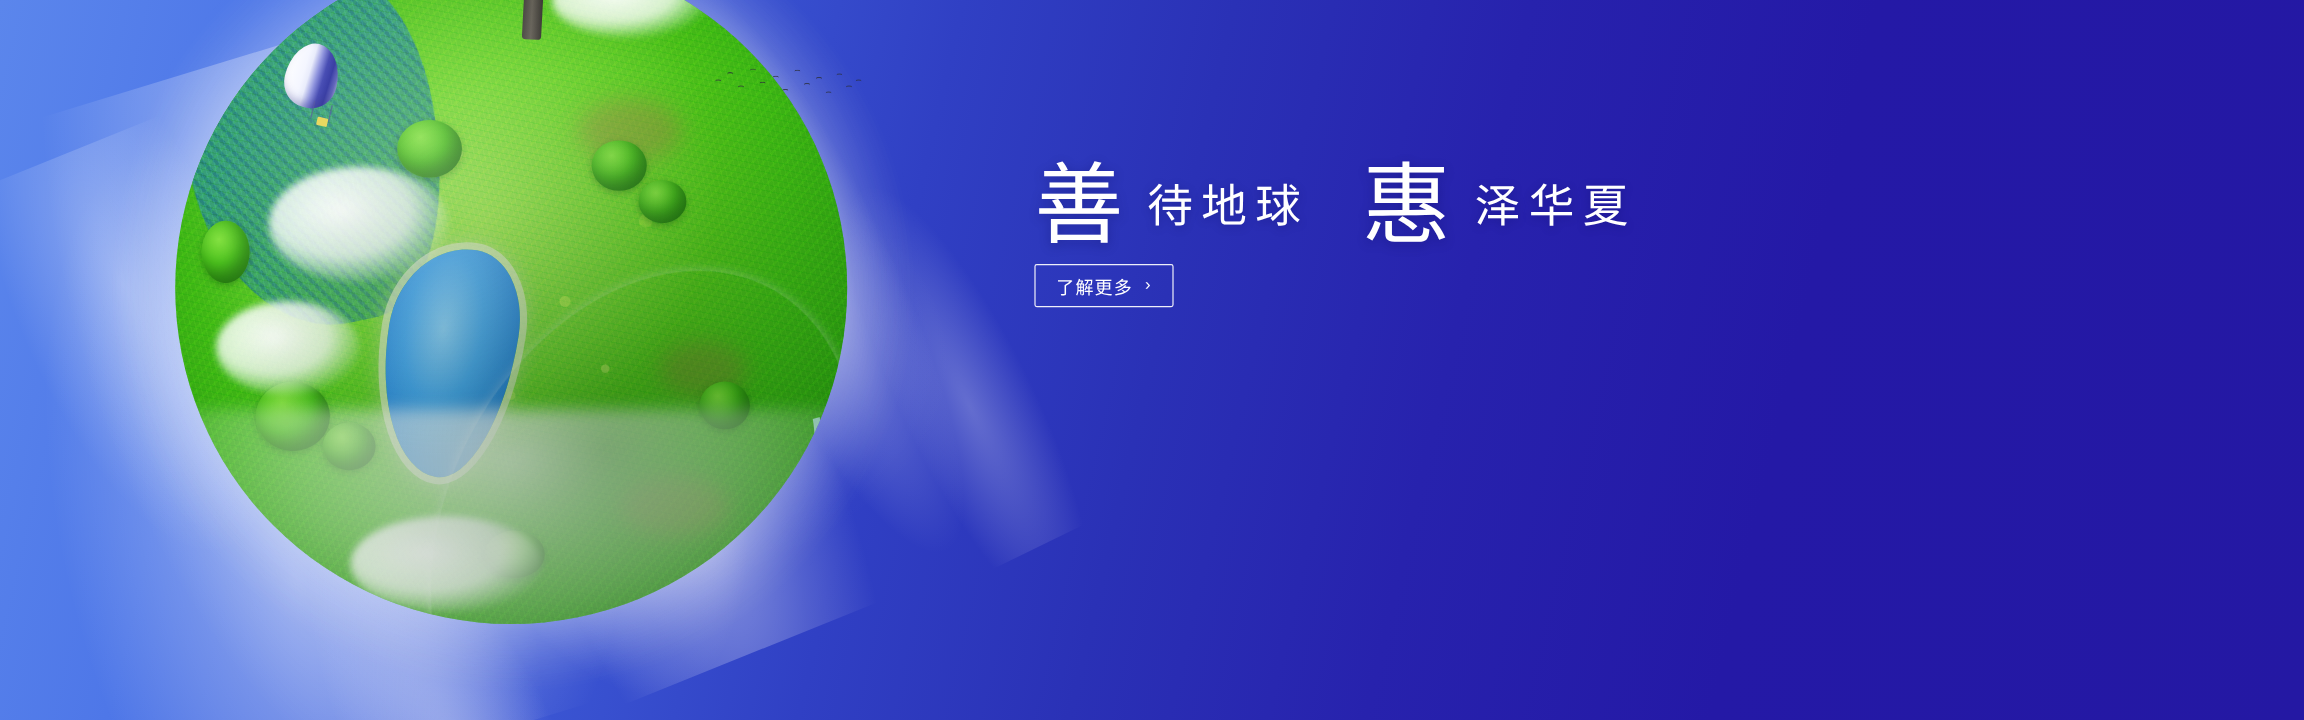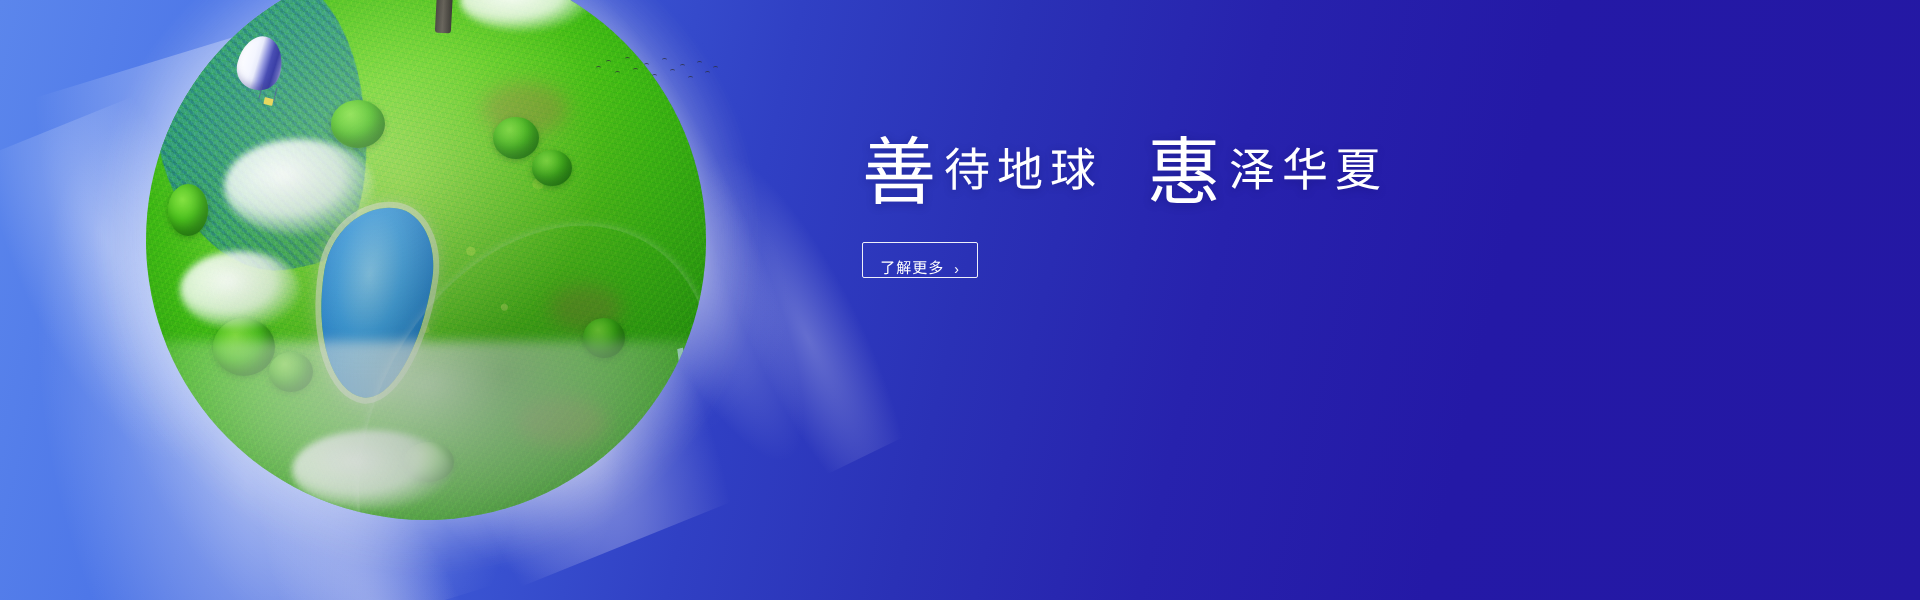--- a/index.html
+++ b/index.html
@@ -269,26 +269,26 @@
     font-size: 74px;
     line-height: 1;
     font-weight: 400;
     position: relative;
     top: 8px;
     letter-spacing: 0;
     text-shadow: 0 2px 10px rgba(10,10,80,.30);
   }
   #headline .small {
     font-family: "Liberation Serif", "DejaVu Serif", serif;
-    font-size: 46px;
+    font-size: 38px;
     letter-spacing: 7px;
     font-weight: 400;
     position: relative;
     top: -4px;
-    margin-left: 8px;
+    margin-left: 20px;
     text-shadow: 0 2px 8px rgba(10,10,80,.28);
   }
   #headline .gap { display: inline-block; width: 44px; }
 
   #subtitle {
     margin-top: 16px;
     color: #ffffff;
     font-size: 26px;
     letter-spacing: 9px;
     white-space: nowrap;
@@ -298,23 +298,22 @@
   #description {
     margin-top: 22px;
     color: #f2f4ff;
     font-size: 17px;
     letter-spacing: .6px;
     white-space: nowrap;
     font-weight: 400;
     text-shadow: 0 1px 5px rgba(10,10,80,.25);
   }
   #cta {
-    margin-top: 22px;
     display: inline-flex;
-    align-items: flex-end;
+    align-items: center;
     justify-content: center;
     gap: 10px;
     width: 116px;
     height: 36px;
     border: 1px solid rgba(255,255,255,.92);
     border-radius: 2px;
     color: #ffffff;
     font-size: 15px;
     letter-spacing: 1px;
     cursor: pointer;

